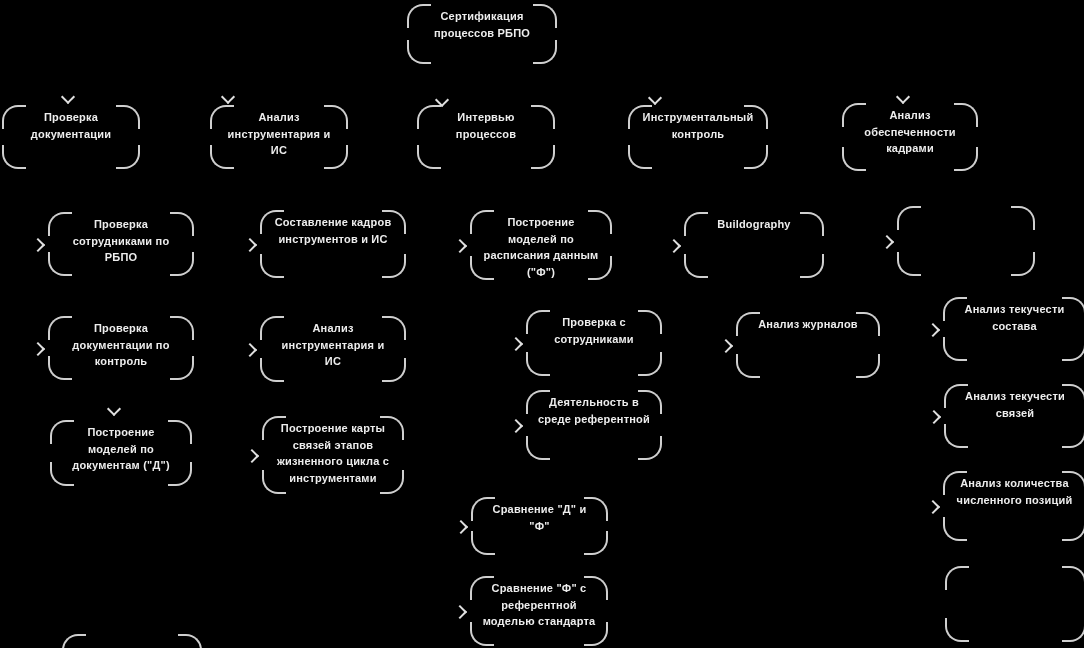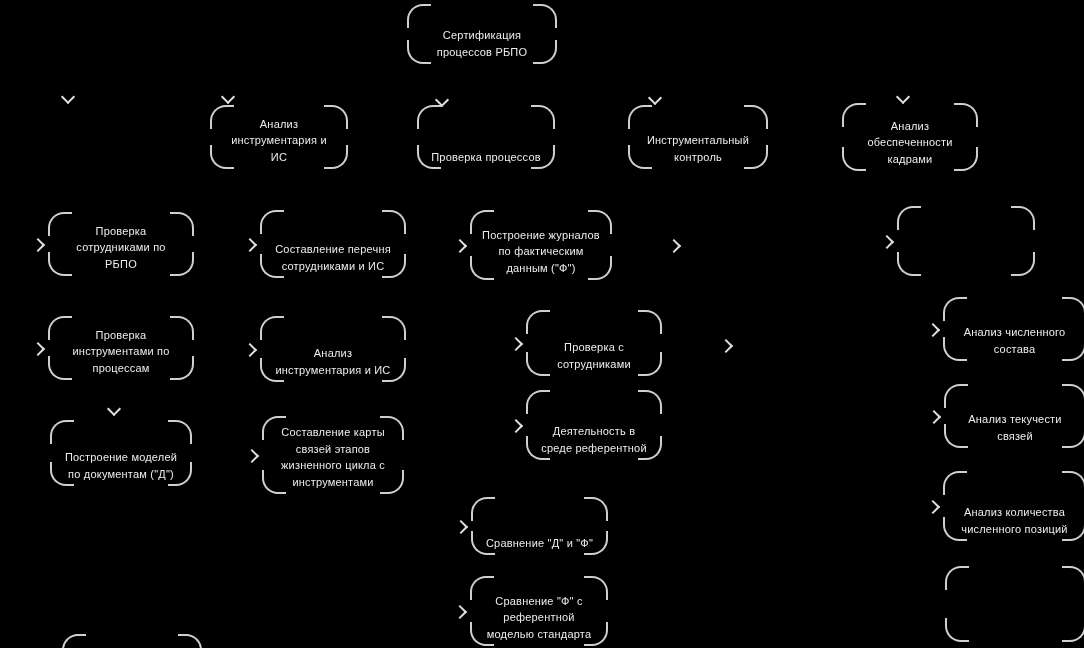--- a/index.html
+++ b/index.html
@@ -1,22 +1,22 @@
 <!DOCTYPE html>
 <html><head>
 <meta charset="utf-8">
 <style>
   html,body{margin:0;padding:0;background:#000;}
   #canvas{
     position:relative;width:1084px;height:648px;background:#000;
     overflow:hidden;font-family:"Liberation Sans",sans-serif;
   }
   .node{
-    position:absolute;display:flex;align-items:flex-end;justify-content:center;
-    text-align:center;color:#ededed;font-size:11px;font-weight:400;
+    position:absolute;display:flex;align-items:flex-start;justify-content:center;
+    text-align:center;color:#ededed;font-size:11px;font-weight:700;
     line-height:1.5;letter-spacing:.2px;padding:4px 12px;box-sizing:border-box;
   }
   .node .lbl{display:block;width:100%;}
   
   .c{position:absolute;width:22px;height:22px;pointer-events:none;}
   .c.tl{left:0;top:0;border-left:2px solid #cfcfcf;border-top:2px solid #cfcfcf;border-top-left-radius:16px;}
   .c.tr{right:0;top:0;border-right:2px solid #cfcfcf;border-top:2px solid #cfcfcf;border-top-right-radius:16px;}
   .c.bl{left:0;bottom:0;border-left:2px solid #cfcfcf;border-bottom:2px solid #cfcfcf;border-bottom-left-radius:16px;}
   .c.br{right:0;bottom:0;border-right:2px solid #cfcfcf;border-bottom:2px solid #cfcfcf;border-bottom-right-radius:16px;}
   
@@ -30,29 +30,36 @@
 <div id="canvas">
 
   <div class="node" style="left:407px;top:4px;width:150px;height:60px;">
     <span class="lbl">Сертификация процессов РБПО</span>
   <i class="c tl"></i>
       <i class="c tr"></i>
       <i class="c bl"></i>
       <i class="c br"></i>
     </div>
 
+  <div class="node" style="left:2px;top:105px;width:138px;height:64px;">
+    <span class="lbl">Проверка документации</span>
+  <i class="c tl"></i>
+      <i class="c tr"></i>
+      <i class="c bl"></i>
+      <i class="c br"></i>
+    </div>
   <div class="node" style="left:210px;top:105px;width:138px;height:64px;">
     <span class="lbl">Анализ инструментария и ИС</span>
   <i class="c tl"></i>
       <i class="c tr"></i>
       <i class="c bl"></i>
       <i class="c br"></i>
     </div>
   <div class="node" style="left:417px;top:105px;width:138px;height:64px;">
-    <span class="lbl">Проверка процессов</span>
+    <span class="lbl">Интервью процессов</span>
   <i class="c tl"></i>
       <i class="c tr"></i>
       <i class="c bl"></i>
       <i class="c br"></i>
     </div>
   <div class="node" style="left:628px;top:105px;width:140px;height:64px;">
     <span class="lbl">Инструментальный контроль</span>
   <i class="c tl"></i>
       <i class="c tr"></i>
       <i class="c bl"></i>
@@ -67,58 +74,58 @@
     </div>
 
   <div class="node" style="left:48px;top:212px;width:146px;height:64px;">
     <span class="lbl">Проверка сотрудниками по РБПО</span>
   <i class="c tl"></i>
       <i class="c tr"></i>
       <i class="c bl"></i>
       <i class="c br"></i>
     </div>
   <div class="node" style="left:48px;top:316px;width:146px;height:64px;">
-    <span class="lbl">Проверка инструментами по процессам</span>
+    <span class="lbl">Проверка документации по контроль</span>
   <i class="c tl"></i>
       <i class="c tr"></i>
       <i class="c bl"></i>
       <i class="c br"></i>
     </div>
   <div class="node" style="left:50px;top:420px;width:142px;height:66px;">
     <span class="lbl">Построение моделей по документам ("Д")</span>
   <i class="c tl"></i>
       <i class="c tr"></i>
       <i class="c bl"></i>
       <i class="c br"></i>
     </div>
 
   <div class="node" style="left:260px;top:210px;width:146px;height:68px;">
-    <span class="lbl">Составление перечня сотрудниками и ИС</span>
+    <span class="lbl">Составление кадров инструментов и ИС</span>
   <i class="c tl"></i>
       <i class="c tr"></i>
       <i class="c bl"></i>
       <i class="c br"></i>
     </div>
   <div class="node" style="left:260px;top:316px;width:146px;height:66px;">
     <span class="lbl">Анализ инструментария и ИС</span>
   <i class="c tl"></i>
       <i class="c tr"></i>
       <i class="c bl"></i>
       <i class="c br"></i>
     </div>
   <div class="node" style="left:262px;top:416px;width:142px;height:78px;">
-    <span class="lbl">Составление карты связей этапов жизненного цикла с инструментами</span>
+    <span class="lbl">Построение карты связей этапов жизненного цикла с инструментами</span>
   <i class="c tl"></i>
       <i class="c tr"></i>
       <i class="c bl"></i>
       <i class="c br"></i>
     </div>
 
   <div class="node" style="left:470px;top:210px;width:142px;height:70px;">
-    <span class="lbl">Построение журналов по фактическим данным ("Ф")</span>
+    <span class="lbl">Построение моделей по расписания данным ("Ф")</span>
   <i class="c tl"></i>
       <i class="c tr"></i>
       <i class="c bl"></i>
       <i class="c br"></i>
     </div>
   <div class="node" style="left:526px;top:310px;width:136px;height:66px;">
     <span class="lbl">Проверка с сотрудниками</span>
   <i class="c tl"></i>
       <i class="c tr"></i>
       <i class="c bl"></i>
@@ -139,29 +146,43 @@
       <i class="c br"></i>
     </div>
   <div class="node" style="left:470px;top:576px;width:138px;height:70px;">
     <span class="lbl">Сравнение "Ф" с референтной моделью стандарта</span>
   <i class="c tl"></i>
       <i class="c tr"></i>
       <i class="c bl"></i>
       <i class="c br"></i>
     </div>
 
+  <div class="node" style="left:684px;top:212px;width:140px;height:66px;">
+    <span class="lbl">Buildography</span>
+  <i class="c tl"></i>
+      <i class="c tr"></i>
+      <i class="c bl"></i>
+      <i class="c br"></i>
+    </div>
+  <div class="node" style="left:736px;top:312px;width:144px;height:66px;">
+    <span class="lbl">Анализ журналов</span>
+  <i class="c tl"></i>
+      <i class="c tr"></i>
+      <i class="c bl"></i>
+      <i class="c br"></i>
+    </div>
 
   <div class="node" style="left:897px;top:206px;width:138px;height:70px;">
   <i class="c tl"></i>
       <i class="c tr"></i>
       <i class="c bl"></i>
       <i class="c br"></i>
     </div>
   <div class="node" style="left:943px;top:297px;width:143px;height:64px;">
-    <span class="lbl">Анализ численного состава</span>
+    <span class="lbl">Анализ текучести состава</span>
   <i class="c tl"></i>
       <i class="c tr"></i>
       <i class="c bl"></i>
       <i class="c br"></i>
     </div>
   <div class="node" style="left:944px;top:384px;width:142px;height:64px;">
     <span class="lbl">Анализ текучести связей</span>
   <i class="c tl"></i>
       <i class="c tr"></i>
       <i class="c bl"></i>

